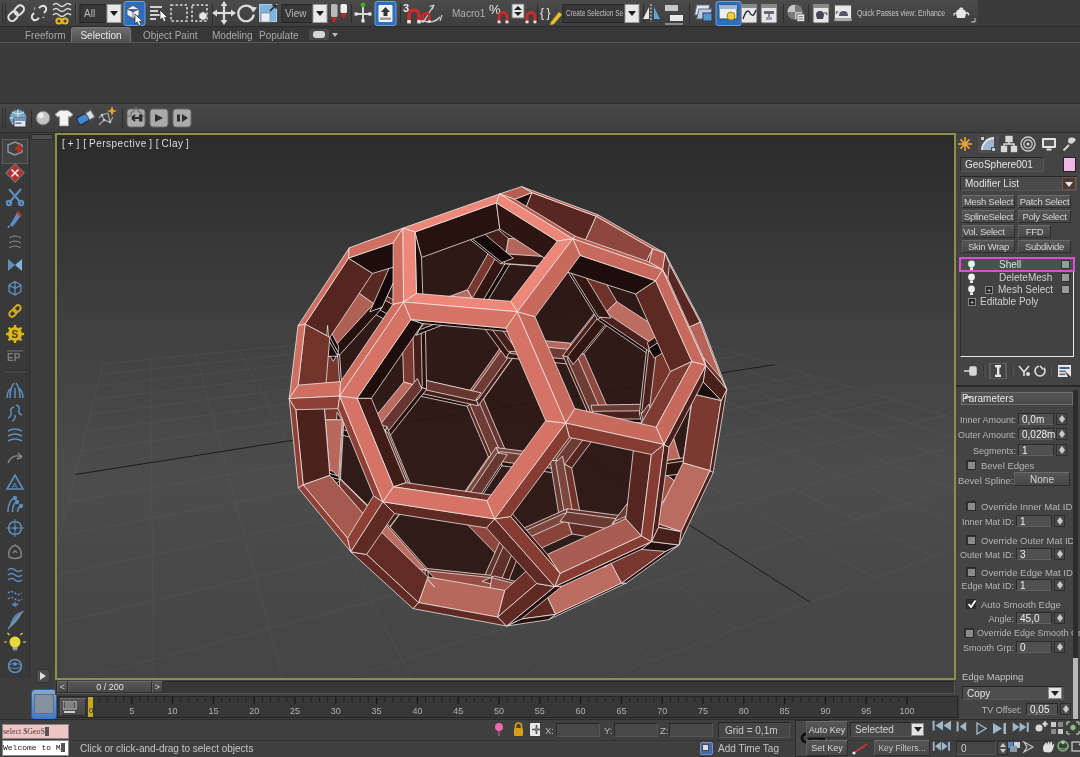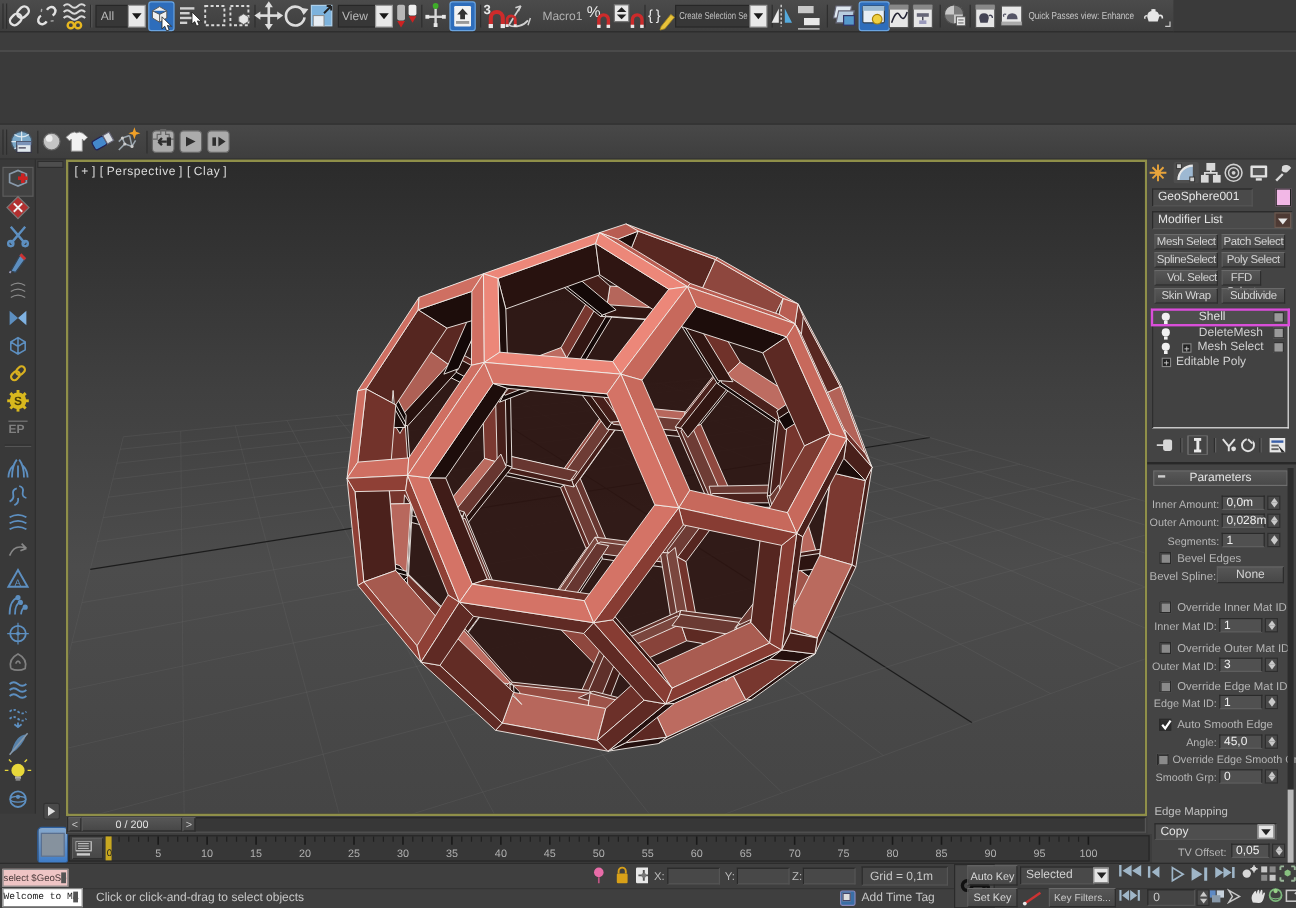--- a/index.html
+++ b/index.html
@@ -246,20 +246,30 @@
           <path d="M-6 1 q0 -5 5 -5 q5 0 5 5 l-1.2 4 l-7.6 0 Z" fill="#e6e6e6"></path>
           <path d="M3.6 0 q3.4 -1 3 2.4" fill="none" stroke="#e6e6e6" stroke-width="1.4"></path>
           <path d="M-5.8 0 q-3 0 -2 2.6" fill="none" stroke="#e6e6e6" stroke-width="1.2"></path>
           <ellipse cx="-0.8" cy="-4.6" rx="2" ry="1" fill="#e6e6e6"></ellipse>
         </g>
 <path d="M971 22 L975 22 L975 18" stroke="#ccc" fill="none"></path>
 </svg>
 </div>
 <div class="abs" style="left:978px;top:0;width:102px;height:27px;background:#3a3a3a;border-bottom:1px solid #2b2b2b"></div>
 
+<div class="abs" id="tabs" style="left:0;top:27px;width:1080px;height:15px;background:#373737">
+<span class="abs" style="left:25px;top:3px;font-size:10px;color:#a8a8a8">Freeform</span>
+<span class="abs" style="left:71px;top:0;width:60px;height:15px;background:linear-gradient(#6e6e6e,#4e4e4e);border:1px solid #777;border-bottom:none;border-radius:3px 3px 0 0;color:#e8e8e8;font-size:10px;text-align:center;padding-top:2px">Selection</span>
+<span class="abs" style="left:143px;top:3px;font-size:10px;color:#a8a8a8">Object Paint</span>
+<span class="abs" style="left:212px;top:3px;font-size:10px;color:#a8a8a8">Modeling</span>
+<span class="abs" style="left:259px;top:3px;font-size:10px;color:#a8a8a8">Populate</span>
+<span class="abs" style="left:309px;top:2px;width:20px;height:11px;background:#4a4a4a;border-radius:2px"></span>
+<span class="abs" style="left:313px;top:4px;width:12px;height:7px;background:#d8d8d8;border-radius:3px"></span>
+<span class="abs" style="left:332px;top:6px;width:0;height:0;border-left:3px solid transparent;border-right:3px solid transparent;border-top:4px solid #bbb"></span>
+</div>
 
 <div class="abs" style="left:0;top:42px;width:1080px;height:62px;background:#3a3a3a;border-top:1px solid #555;border-bottom:1px solid #2e2e2e"></div>
 
 <div class="abs" id="tb2" style="left:0;top:104px;width:1080px;height:29px;background:linear-gradient(#484848,#3e3e3e);border-bottom:1px solid #303030">
 <svg width="200" height="29" viewBox="0 0 200 29">
 <g fill="none" stroke="#2e2e2e">
           <line x1="2.5" y1="4" x2="2.5" y2="25"></line>
           <line x1="5.5" y1="4" x2="5.5" y2="25"></line>
         </g>
 
@@ -804,21 +814,21 @@
   <div class="abs" style="left:107px;top:24px;width:13px;height:15px;background:#f2b7e6;border:1px solid #222"></div>
 
   <div class="abs sunk" style="left:4px;top:43px;width:117px;height:15px;background:#4a4a4a;color:#e2e2e2;font-size:10px;line-height:14px;padding-left:4px">Modifier List</div>
   <div class="abs" style="left:106px;top:44px;width:14px;height:13px;background:#4e3a34;border:1px solid #6a5a52"></div>
   <div class="abs" style="left:109px;top:49px;width:0;height:0;border-left:4px solid transparent;border-right:4px solid transparent;border-top:5px solid #e8e8e8"></div>
 
   <div class="abs btn" style="left:6px;top:62px;width:53px;height:13px;font-size:9.5px;letter-spacing:-0.3px;text-align:center;line-height:12px">Mesh Select</div>
   <div class="abs btn" style="left:62px;top:62px;width:53px;height:13px;font-size:9.5px;letter-spacing:-0.3px;text-align:center;line-height:12px">Patch Select</div>
   <div class="abs btn" style="left:6px;top:77px;width:53px;height:13px;font-size:9.5px;letter-spacing:-0.3px;text-align:center;line-height:12px">SplineSelect</div>
   <div class="abs btn" style="left:62px;top:77px;width:53px;height:13px;font-size:9.5px;letter-spacing:-0.3px;text-align:center;line-height:12px">Poly Select</div>
-  <div class="abs btn" style="left:6px;top:92px;width:53px;height:13px;font-size:9.5px;letter-spacing:-0.3px;text-align:right;line-height:12px">Vol. Select</div>
+  <div class="abs btn" style="left:6px;top:92px;width:53px;height:13px;font-size:9.5px;letter-spacing:-0.3px;text-align:left;line-height:12px">Vol. Select</div>
   <div class="abs btn" style="left:62px;top:92px;width:33px;height:13px;font-size:9.5px;letter-spacing:-0.3px;text-align:center;line-height:12px">FFD Select</div>
   <div class="abs btn" style="left:6px;top:107px;width:53px;height:13px;font-size:9.5px;letter-spacing:-0.3px;text-align:center;line-height:12px">Skin Wrap</div>
   <div class="abs btn" style="left:62px;top:107px;width:53px;height:13px;font-size:9.5px;letter-spacing:-0.3px;text-align:center;line-height:12px">Subdivide</div>
 
   <div class="abs" style="left:4px;top:124px;width:114px;height:100px;background:#424242;border:1px solid #2e2e2e;border-right-color:#e8e8e8;border-bottom-color:#e8e8e8">
     <div class="abs" style="left:0;top:1px;width:112px;height:12px;background:#4e4e4e"></div>
     <div class="abs" style="left:-2px;top:-1px;width:116px;height:15px;border:2px solid #d94fd9"></div>
     <svg class="abs" style="left:6px;top:2px" width="9" height="11" viewBox="0 0 9 11">
           <circle cx="4.5" cy="4" r="3.4" fill="#f0f0f0"></circle>
           <rect x="3" y="7.5" width="3" height="2.5" fill="#f0f0f0"></rect>
@@ -869,21 +879,21 @@
     <g transform="translate(96,2)">
           <rect width="13" height="12" fill="#e8e8e8"></rect>
           <rect x="1.5" y="2" width="10" height="2" fill="#3a5fa8"></rect>
           <rect x="1.5" y="5.5" width="6" height="1.6" fill="#666"></rect>
           <rect x="1.5" y="8.5" width="6" height="1.6" fill="#666"></rect>
           <path d="M7 6 L13 12 L10 12 Z" fill="#2a2a2a"></path>
         </g>
   </svg>
   <div class="abs" style="left:0;top:252px;width:124px;height:2px;background:#282828"></div>
 
-  <div class="abs" style="left:5px;top:259px;width:112px;height:13px;background:linear-gradient(#575757,#494949);border:1px solid #6e6e6e;color:#e4e4e4;font-size:10px;text-align:center;line-height:12px">Parameters</div>
+  <div class="abs" style="left:5px;top:259px;width:112px;height:13px;background:linear-gradient(#575757,#494949);border:1px solid #6e6e6e;color:#e4e4e4;font-size:10px;line-height:12px">Parameters</div>
   <div class="abs" style="left:9px;top:263px;width:6px;height:2px;background:#ccc"></div>
 </div>
 
 <div class="pl" style="right:64px;top:415px">Inner Amount:</div>
     <div class="pf" style="left:1018px;top:413px">0,0m</div>
     <div class="sp" style="left:1056px;top:413px"></div>
 <div class="pl" style="right:64px;top:430px">Outer Amount:</div>
     <div class="pf" style="left:1018px;top:428px">0,028m</div>
     <div class="sp" style="left:1056px;top:428px"></div>
 <div class="pl" style="right:64px;top:446px">Segments:</div>
@@ -1070,21 +1080,21 @@
         <path d="M2 2 L11 2 M2 4 L11 4 M2 6 L11 6" stroke="#ccc" stroke-width="0.8"></path>
         <rect x="1" y="10" width="11" height="2" fill="#ccc"></rect>
       </svg>
   <div class="abs" style="left:31px;top:2px;width:5px;height:20px;background:#c8a820"></div>
   <div class="abs" style="left:32px;top:11px;font-size:8px;color:#222">0</div>
 </div>
 
 <div class="abs" id="sb1" style="left:0;top:719px;width:1080px;height:21px;background:#3f3f3f;border-top:1px solid #2c2c2c"></div>
 <div class="abs" id="sb2" style="left:0;top:740px;width:1080px;height:17px;background:#3f3f3f;border-top:1px solid #343434"></div>
 
-<div class="abs" style="left:2px;top:724px;width:55px;height:15px;background:#efc5c5;border:1px solid #888;color:#4a3a3a;font-family:Liberation Sans, sans-serif;font-size:8px;line-height:13px">select $GeoS<span style="background:#555;color:#555">p</span></div>
+<div class="abs" style="left:2px;top:724px;width:67px;height:15px;background:#efc5c5;border:1px solid #888;color:#4a3a3a;font-family:Liberation Serif, serif;font-size:8px;line-height:13px">select $GeoS<span style="background:#555;color:#555">p</span></div>
 <div class="abs" style="left:2px;top:740px;width:67px;height:16px;background:#fff;border:1px solid #888;color:#222;font-family:'Liberation Mono',monospace;font-size:8px;line-height:14px">Welcome to M<span style="background:#555;color:#555">A</span></div>
 
 <div class="abs" style="left:80px;top:743px;font-size:10px;color:#c6c6c6">Click or click-and-drag to select objects</div>
 
 <svg class="abs" style="left:494px;top:721px" width="46" height="17" viewBox="0 0 46 17">
 <circle cx="5" cy="6" r="4" fill="#e86ca8"></circle>
       <path d="M5 10 L5 15" stroke="#c05585" stroke-width="1.4"></path>
 <g transform="translate(20,2)">
         <rect x="0" y="5" width="9" height="8" rx="1" fill="#d8a018"></rect>
         <path d="M1.5 5 V3 a3 3 0 0 1 6 0 V5" fill="none" stroke="#d8a018" stroke-width="1.6"></path>

